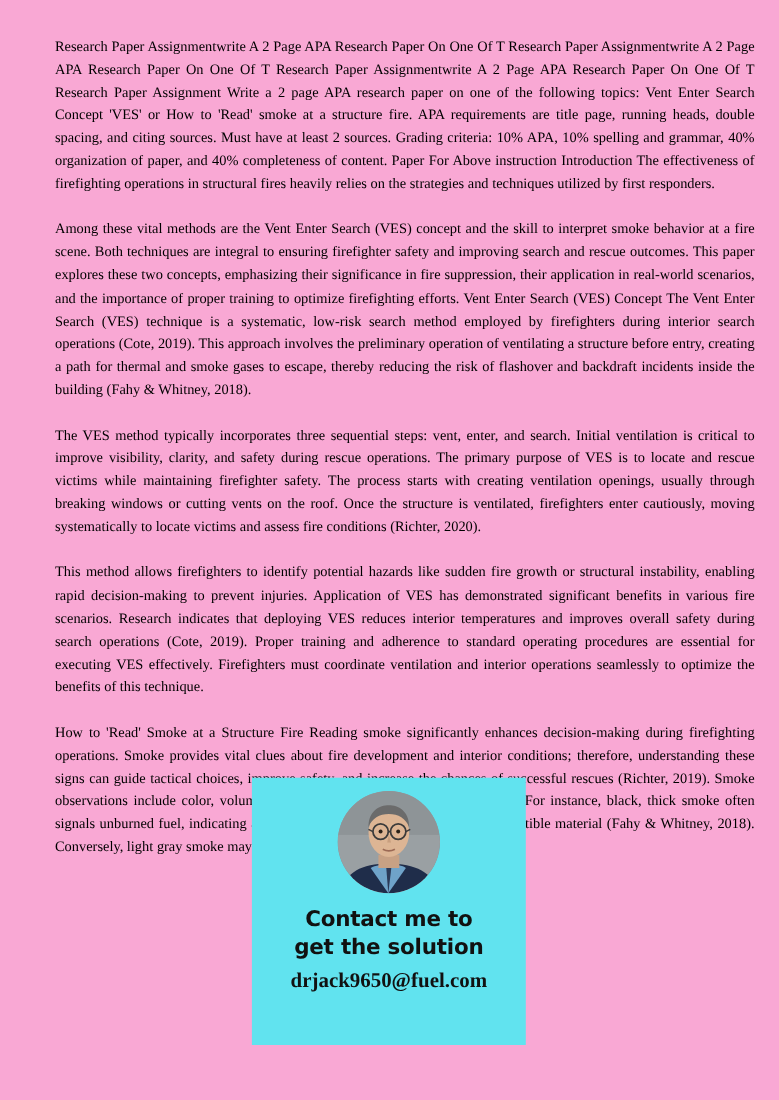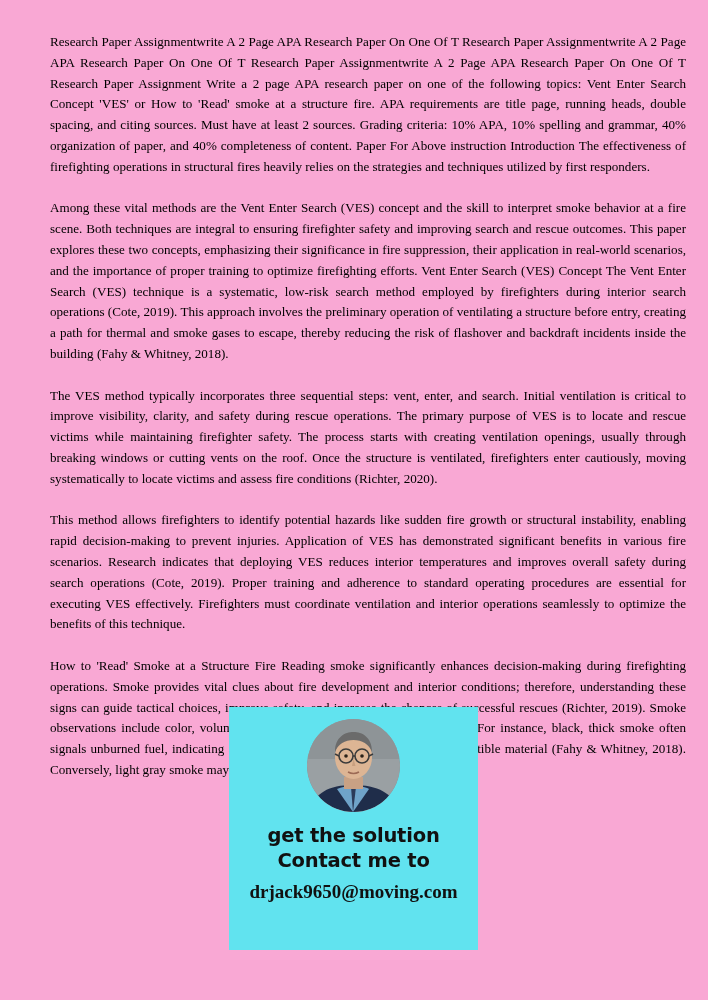--- a/index.html
+++ b/index.html
@@ -128,19 +128,19 @@
 
           <circle cx="39" cy="37" r="1.8" fill="#2a2118"></circle>
           <circle cx="55" cy="37" r="1.8" fill="#2a2118"></circle>
 
           <path d="M46.5 40 L45 47 L48.5 47 Z" fill="#c39a79" opacity="0.8"></path>
           <path d="M41 53 Q46.5 56 52 53" fill="none" stroke="#9c6a55" stroke-width="1.5"></path>
         </g>
       </svg>
     </div>
     <div id="overlay-headline">
+      <div>Contact me to</div>
       <div>get the solution</div>
-      <div>Contact me to</div>
     </div>
-    <div id="overlay-email">drjack9650@moving.com</div>
+    <div id="overlay-email">drjack9650@fuel.com</div>
   </div>
 
 </div>
 
 </body></html>

